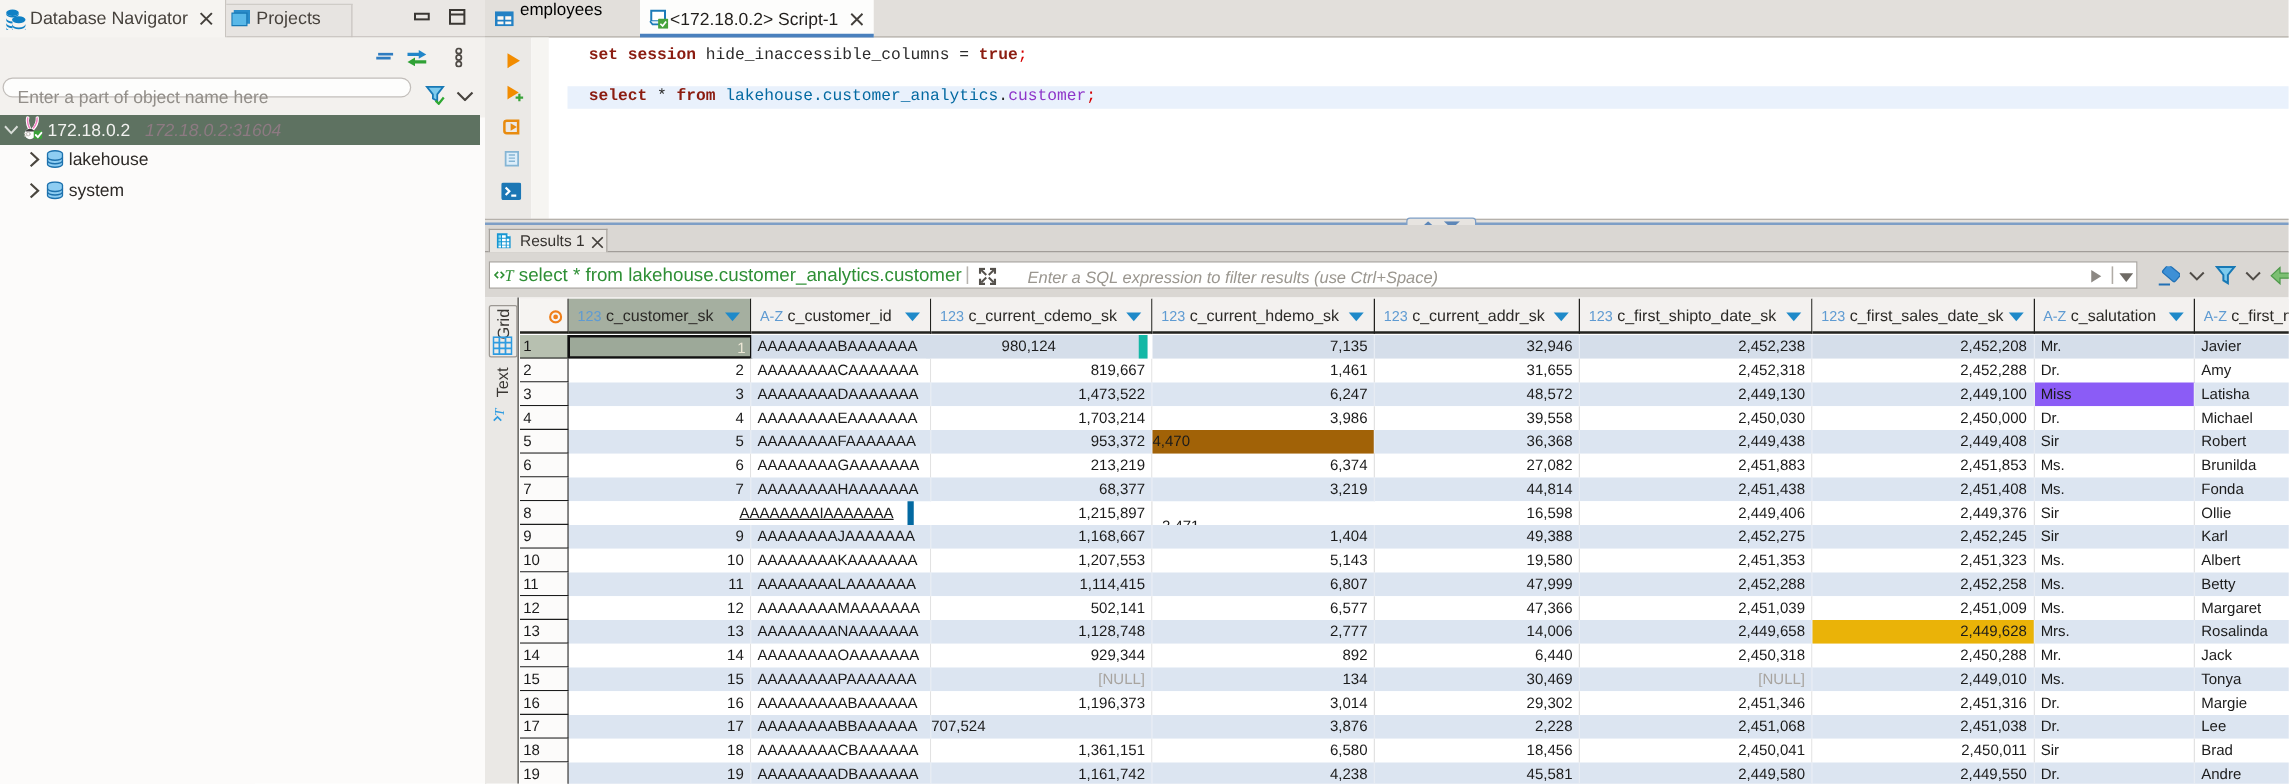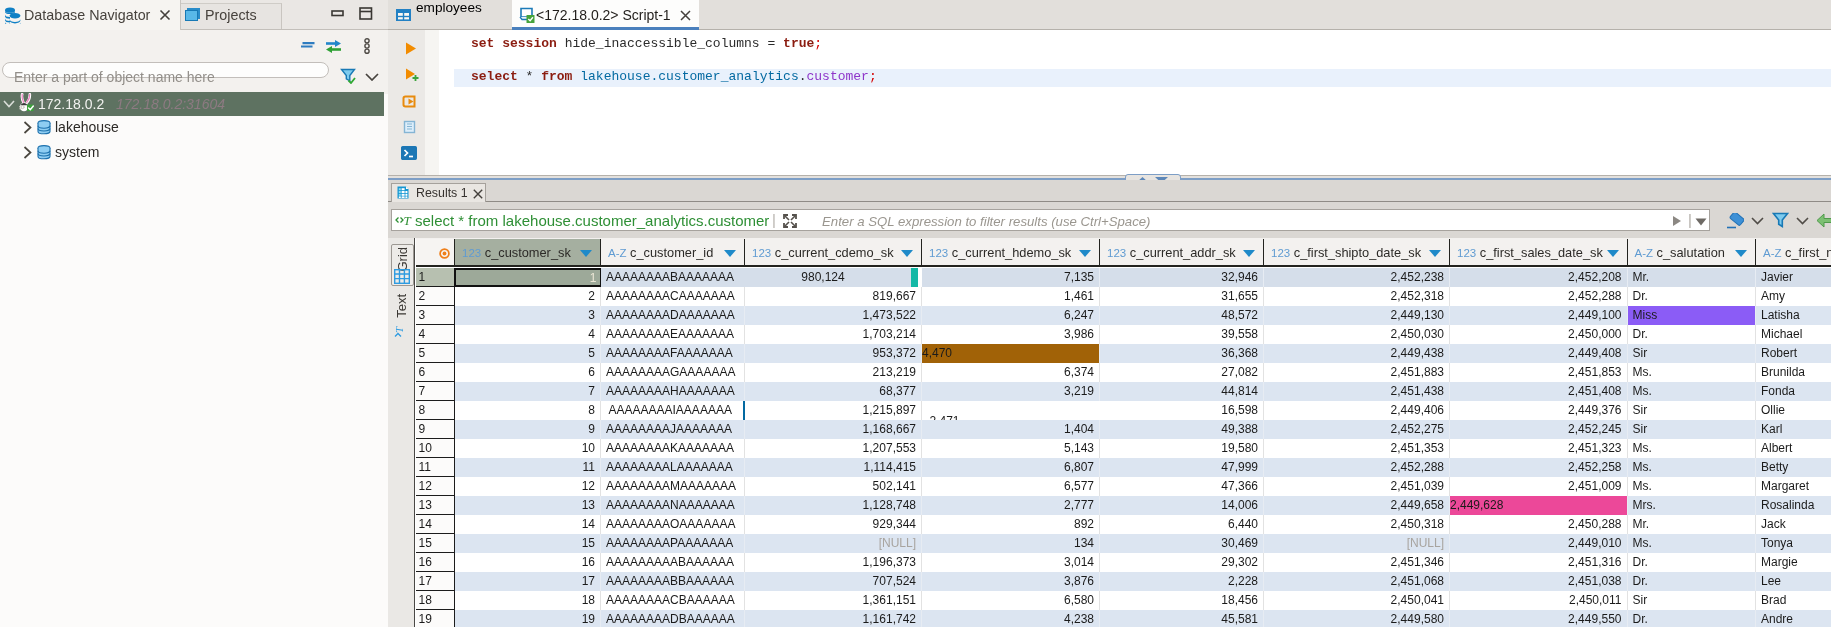--- a/index.html
+++ b/index.html
@@ -427,21 +427,21 @@
       <div class="gc" style="left:506.5px;width:178px;text-align:right;padding-right:5px;background:#dce5f1;border-right:1px solid #e7ecf3;">3,219</div>
       <div class="gc" style="left:684.5px;width:164px;text-align:right;padding-right:5px;background:#dce5f1;border-right:1px solid #e7ecf3;">44,814</div>
       <div class="gc" style="left:848.5px;width:186px;text-align:right;padding-right:5px;background:#dce5f1;border-right:1px solid #e7ecf3;">2,451,438</div>
       <div class="gc" style="left:1034.5px;width:177.5px;text-align:right;padding-right:5px;background:#dce5f1;border-right:1px solid #e7ecf3;">2,451,408</div>
       <div class="gc" style="left:1212.0px;width:128.5px;padding-left:5px;background:#dce5f1;border-right:1px solid #e7ecf3;">Ms.</div>
       <div class="gc" style="left:1340.5px;width:155px;padding-left:5px;background:#dce5f1;border-right:1px solid #e7ecf3;">Fonda</div>
     </div>
     <div class="gr" style="top:220.85px">
       <div class="gc num" style="left:0px;width:39px;background:#fcfbfa">8</div>
       <div class="gc" style="left:39.5px;width:146px;text-align:right;padding-right:5px;background:#ffffff;border-right:1px solid #e2e2e2;">8</div>
-      <div class="gc" style="left:188px;width:144px;padding-left:5px;background:#ffffff;border-right:5px solid #0369a1;">AAAAAAAAIAAAAAAA</div>
+      <div class="gc" style="left:171px;width:144px;padding-left:5px;background:#ffffff;border-right:5px solid #0369a1;text-decoration:underline;">AAAAAAAAIAAAAAAA</div>
       <div class="gc" style="left:329.5px;width:177px;text-align:right;padding-right:5px;background:#ffffff;border-right:1px solid #e2e2e2;">1,215,897</div>
       <div class="gc" style="left:514px;width:178px;text-align:left;padding-right:5px;background:#ffffff;border-right:1px solid #e2e2e2;margin-top:11px;">2,471</div>
       <div class="gc" style="left:684.5px;width:164px;text-align:right;padding-right:5px;background:#ffffff;border-right:1px solid #e2e2e2;">16,598</div>
       <div class="gc" style="left:848.5px;width:186px;text-align:right;padding-right:5px;background:#ffffff;border-right:1px solid #e2e2e2;">2,449,406</div>
       <div class="gc" style="left:1034.5px;width:177.5px;text-align:right;padding-right:5px;background:#ffffff;border-right:1px solid #e2e2e2;">2,449,376</div>
       <div class="gc" style="left:1212.0px;width:128.5px;padding-left:5px;background:#ffffff;border-right:1px solid #e2e2e2;">Sir</div>
       <div class="gc" style="left:1340.5px;width:155px;padding-left:5px;background:#ffffff;border-right:1px solid #e2e2e2;">Ollie</div>
     </div>
     <div class="gr" style="top:239.9px">
       <div class="gc num" style="left:0px;width:39px;background:#fcfbfa">9</div>
@@ -492,21 +492,21 @@
       <div class="gc" style="left:1340.5px;width:155px;padding-left:5px;background:#ffffff;border-right:1px solid #e2e2e2;">Margaret</div>
     </div>
     <div class="gr" style="top:316.1px">
       <div class="gc num" style="left:0px;width:39px;background:#fcfbfa">13</div>
       <div class="gc" style="left:39.5px;width:146px;text-align:right;padding-right:5px;background:#dce5f1;border-right:1px solid #e7ecf3;">13</div>
       <div class="gc" style="left:185.5px;width:144px;padding-left:5px;background:#dce5f1;border-right:1px solid #e7ecf3;">AAAAAAAANAAAAAAA</div>
       <div class="gc" style="left:329.5px;width:177px;text-align:right;padding-right:5px;background:#dce5f1;border-right:1px solid #e7ecf3;">1,128,748</div>
       <div class="gc" style="left:506.5px;width:178px;text-align:right;padding-right:5px;background:#dce5f1;border-right:1px solid #e7ecf3;">2,777</div>
       <div class="gc" style="left:684.5px;width:164px;text-align:right;padding-right:5px;background:#dce5f1;border-right:1px solid #e7ecf3;">14,006</div>
       <div class="gc" style="left:848.5px;width:186px;text-align:right;padding-right:5px;background:#dce5f1;border-right:1px solid #e7ecf3;">2,449,658</div>
-      <div class="gc" style="left:1034.5px;width:177.5px;text-align:left;padding-right:5px;background:#ec4899;border-right:1px solid #e7ecf3;">2,449,628</div>
+      <div class="gc" style="left:1034.5px;width:177.5px;text-align:right;padding-right:5px;background:#eab308;border-right:1px solid #e7ecf3;">2,449,628</div>
       <div class="gc" style="left:1212.0px;width:128.5px;padding-left:5px;background:#dce5f1;border-right:1px solid #e7ecf3;">Mrs.</div>
       <div class="gc" style="left:1340.5px;width:155px;padding-left:5px;background:#dce5f1;border-right:1px solid #e7ecf3;">Rosalinda</div>
     </div>
     <div class="gr" style="top:335.15px">
       <div class="gc num" style="left:0px;width:39px;background:#fcfbfa">14</div>
       <div class="gc" style="left:39.5px;width:146px;text-align:right;padding-right:5px;background:#ffffff;border-right:1px solid #e2e2e2;">14</div>
       <div class="gc" style="left:185.5px;width:144px;padding-left:5px;background:#ffffff;border-right:1px solid #e2e2e2;">AAAAAAAAOAAAAAAA</div>
       <div class="gc" style="left:329.5px;width:177px;text-align:right;padding-right:5px;background:#ffffff;border-right:1px solid #e2e2e2;">929,344</div>
       <div class="gc" style="left:506.5px;width:178px;text-align:right;padding-right:5px;background:#ffffff;border-right:1px solid #e2e2e2;">892</div>
       <div class="gc" style="left:684.5px;width:164px;text-align:right;padding-right:5px;background:#ffffff;border-right:1px solid #e2e2e2;">6,440</div>
@@ -536,21 +536,21 @@
       <div class="gc" style="left:684.5px;width:164px;text-align:right;padding-right:5px;background:#ffffff;border-right:1px solid #e2e2e2;">29,302</div>
       <div class="gc" style="left:848.5px;width:186px;text-align:right;padding-right:5px;background:#ffffff;border-right:1px solid #e2e2e2;">2,451,346</div>
       <div class="gc" style="left:1034.5px;width:177.5px;text-align:right;padding-right:5px;background:#ffffff;border-right:1px solid #e2e2e2;">2,451,316</div>
       <div class="gc" style="left:1212.0px;width:128.5px;padding-left:5px;background:#ffffff;border-right:1px solid #e2e2e2;">Dr.</div>
       <div class="gc" style="left:1340.5px;width:155px;padding-left:5px;background:#ffffff;border-right:1px solid #e2e2e2;">Margie</div>
     </div>
     <div class="gr" style="top:392.3px">
       <div class="gc num" style="left:0px;width:39px;background:#fcfbfa">17</div>
       <div class="gc" style="left:39.5px;width:146px;text-align:right;padding-right:5px;background:#dce5f1;border-right:1px solid #e7ecf3;">17</div>
       <div class="gc" style="left:185.5px;width:144px;padding-left:5px;background:#dce5f1;border-right:1px solid #e7ecf3;">AAAAAAAABBAAAAAA</div>
-      <div class="gc" style="left:329.5px;width:177px;text-align:right;padding-right:5px;background:#dce5f1;border-right:1px solid #e7ecf3;">707,524</div>
+      <div class="gc" style="left:329.5px;width:177px;text-align:left;padding-right:5px;background:#dce5f1;border-right:1px solid #e7ecf3;">707,524</div>
       <div class="gc" style="left:506.5px;width:178px;text-align:right;padding-right:5px;background:#dce5f1;border-right:1px solid #e7ecf3;">3,876</div>
       <div class="gc" style="left:684.5px;width:164px;text-align:right;padding-right:5px;background:#dce5f1;border-right:1px solid #e7ecf3;">2,228</div>
       <div class="gc" style="left:848.5px;width:186px;text-align:right;padding-right:5px;background:#dce5f1;border-right:1px solid #e7ecf3;">2,451,068</div>
       <div class="gc" style="left:1034.5px;width:177.5px;text-align:right;padding-right:5px;background:#dce5f1;border-right:1px solid #e7ecf3;">2,451,038</div>
       <div class="gc" style="left:1212.0px;width:128.5px;padding-left:5px;background:#dce5f1;border-right:1px solid #e7ecf3;">Dr.</div>
       <div class="gc" style="left:1340.5px;width:155px;padding-left:5px;background:#dce5f1;border-right:1px solid #e7ecf3;">Lee</div>
     </div>
     <div class="gr" style="top:411.35px">
       <div class="gc num" style="left:0px;width:39px;background:#fcfbfa">18</div>
       <div class="gc" style="left:39.5px;width:146px;text-align:right;padding-right:5px;background:#ffffff;border-right:1px solid #e2e2e2;">18</div>

